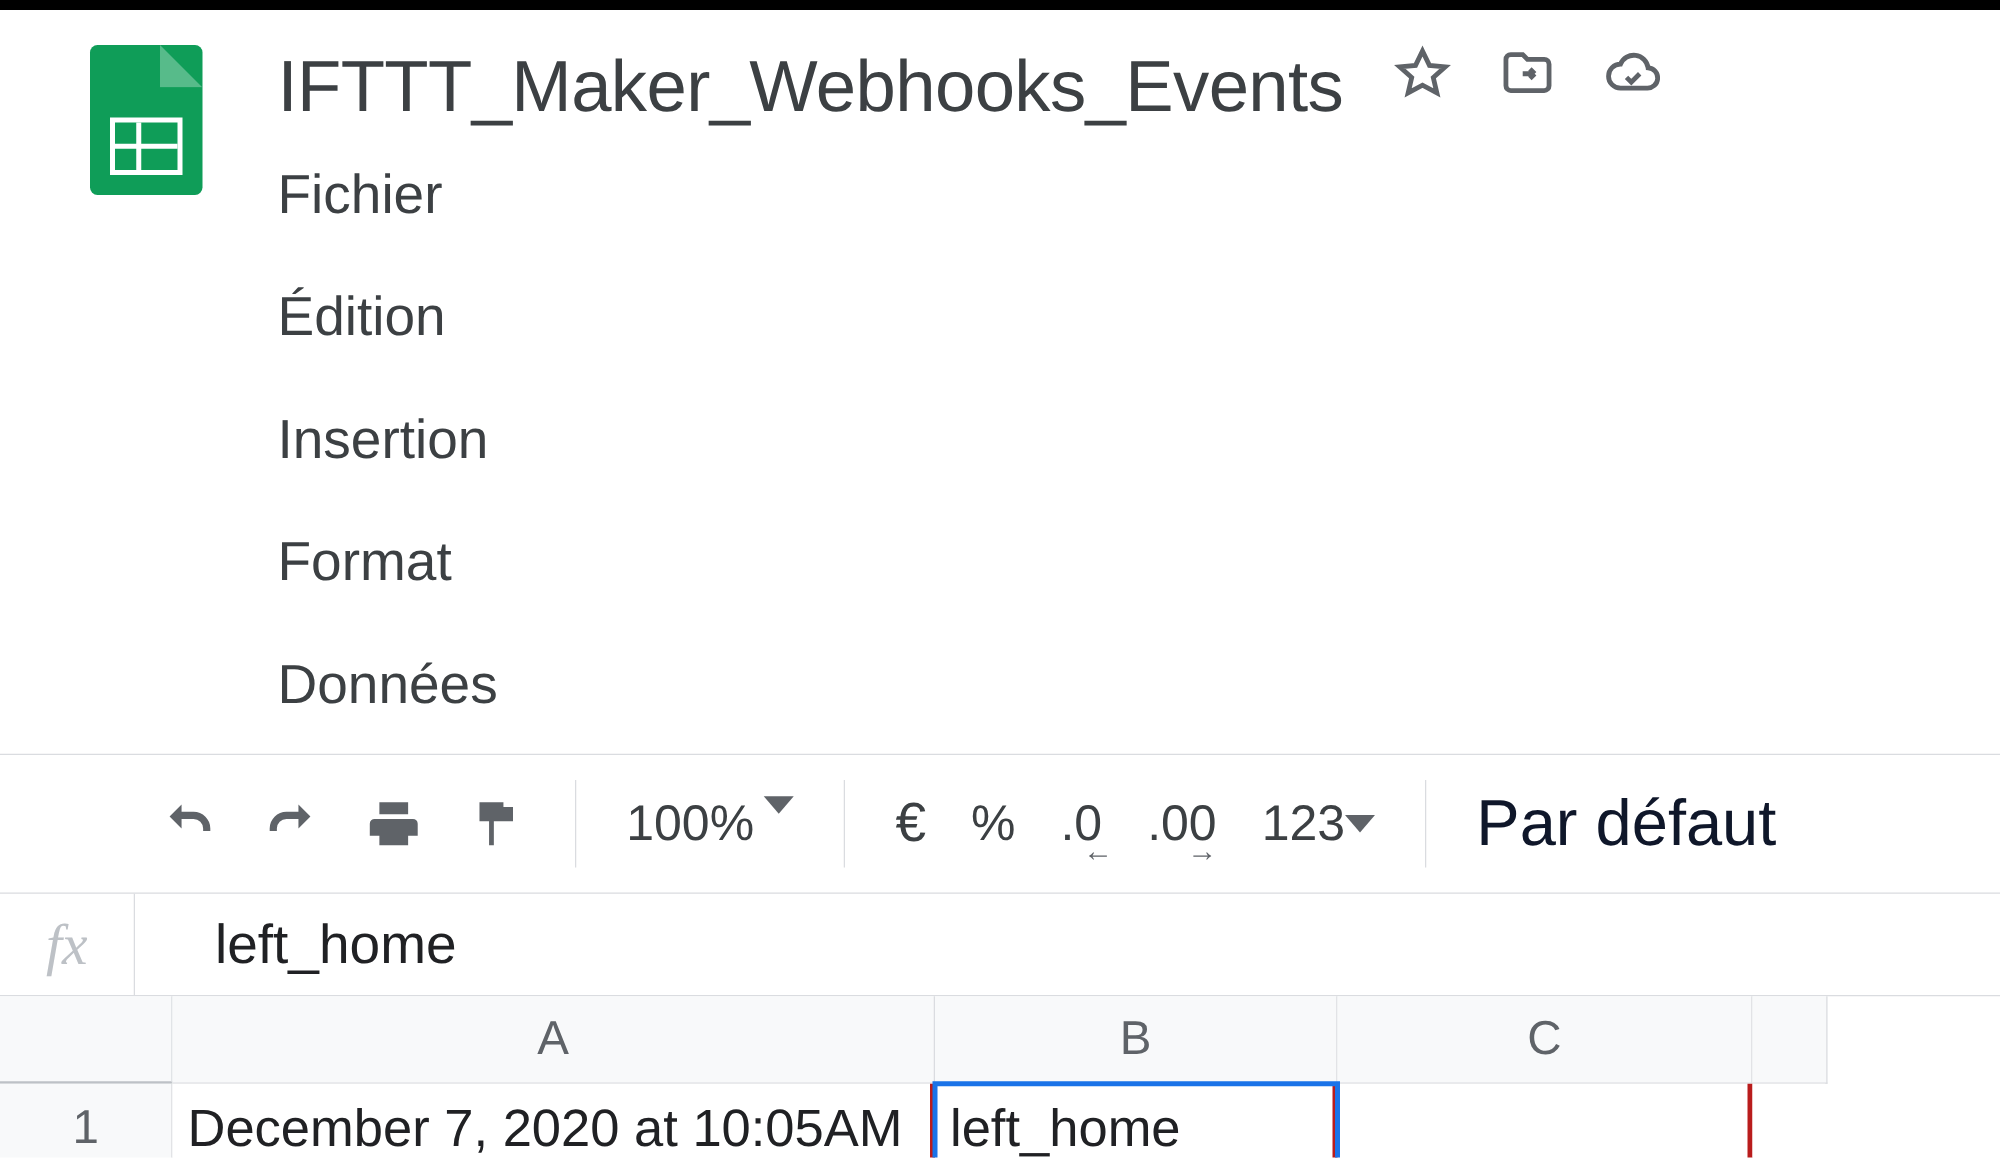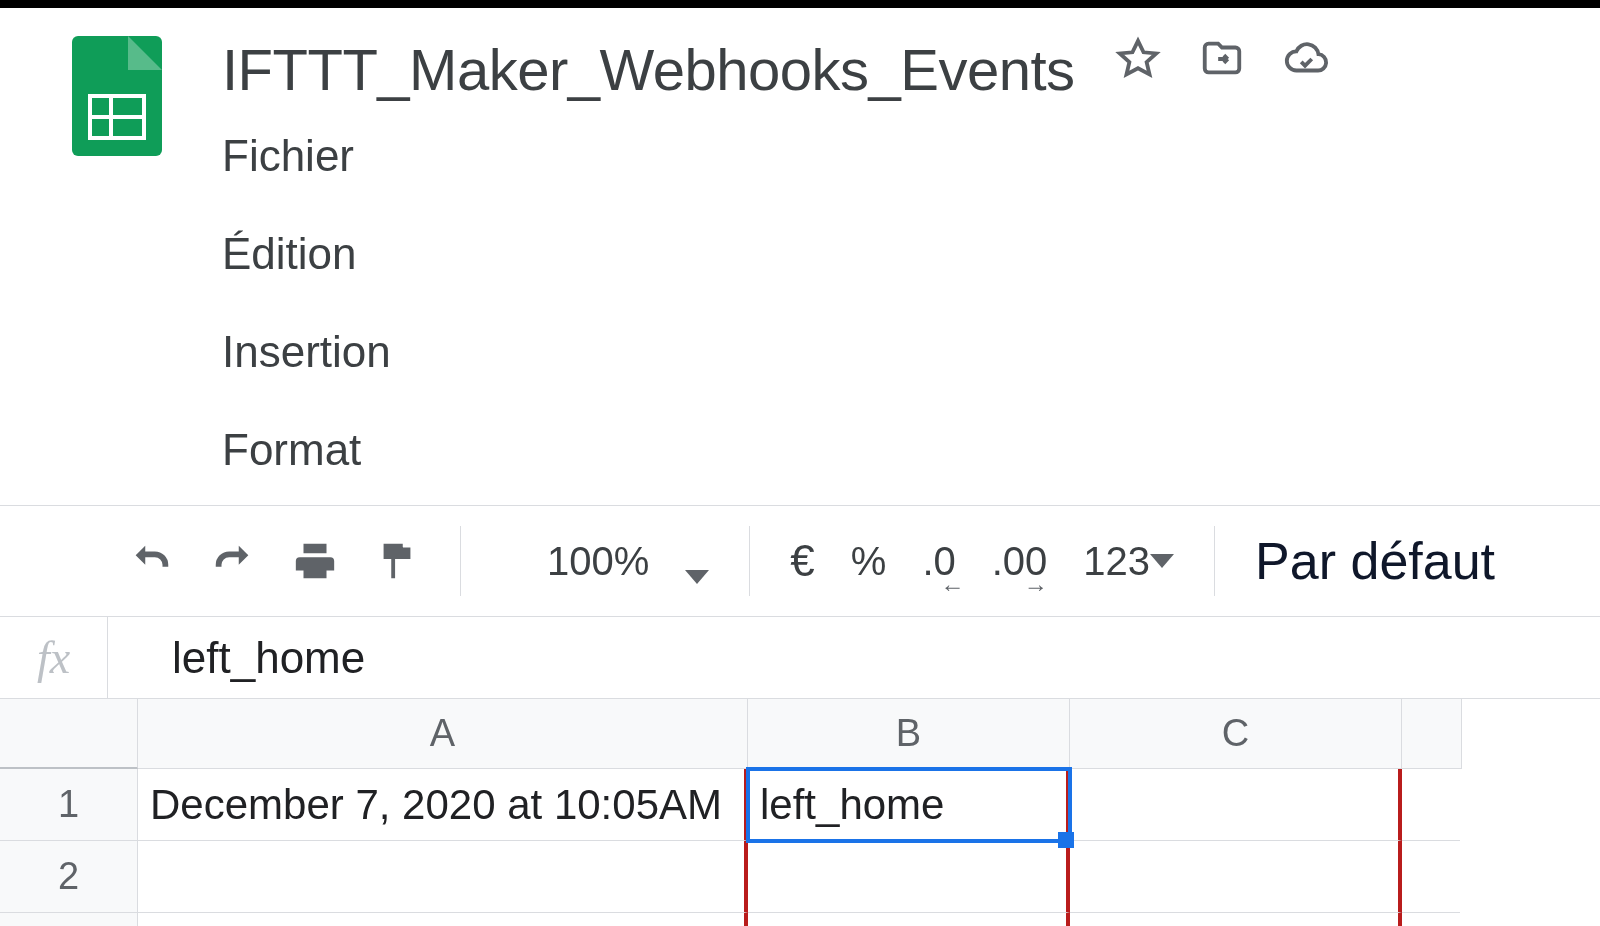--- a/index.html
+++ b/index.html
@@ -54,21 +54,21 @@
     display: flex; align-items: center;
     height: 110px;
     padding-left: 100px;
     font-size: 40px; color: #3c4043;
     gap: 0;
   }
   .tb-group { display: flex; align-items: center; gap: 36px; padding: 0 28px; height: 70px; }
   .tb-sep { width: 1px; height: 70px; background: #dadce0; margin: 0 12px; }
   .tb-btn { color: #5f6368; display: flex; align-items: center; justify-content: center; cursor: pointer; }
   .tb-btn svg { width: 46px; height: 46px; fill: #5f6368; }
-  .zoom { display: flex; align-items: flex-end; gap: 36px; font-size: 40px; color: #3c4043; margin-left: 46px; }
+  .zoom { display: flex; align-items: flex-start; gap: 8px; font-size: 40px; color: #3c4043; }
   .caret { width: 0; height: 0; border-left: 12px solid transparent; border-right: 12px solid transparent; border-top: 14px solid #5f6368; }
   .euro { font-size: 44px; }
   .dec-wrap { position: relative; font-size: 40px; }
   .dec-wrap .arrow { position: absolute; bottom: -14px; font-size: 24px; color: #5f6368; }
   .num123 { display: flex; align-items: center; font-size: 40px; }
   .font-default { font-size: 52px; color: #0f172a; }
   .divider2 { height: 1px; background: #dadce0; }
   
   .fx-bar {
     display: flex; align-items: center;
@@ -163,20 +163,21 @@
               <path d="M9.5 13.5l2 2 3.5-3.5"></path>
             </svg>
         </span>
       </div>
     </div>
     <div class="menubar">
       <div>Fichier</div>
       <div>Édition</div>
       <div>Insertion</div>
       <div>Format</div>
+      <div>Données</div>
     </div>
   </div>
 </div>
 
 <div class="divider"></div>
 
 <div class="toolbar">
   <div class="tb-group">
     <span class="tb-btn">
       <svg viewBox="0 0 24 24">

